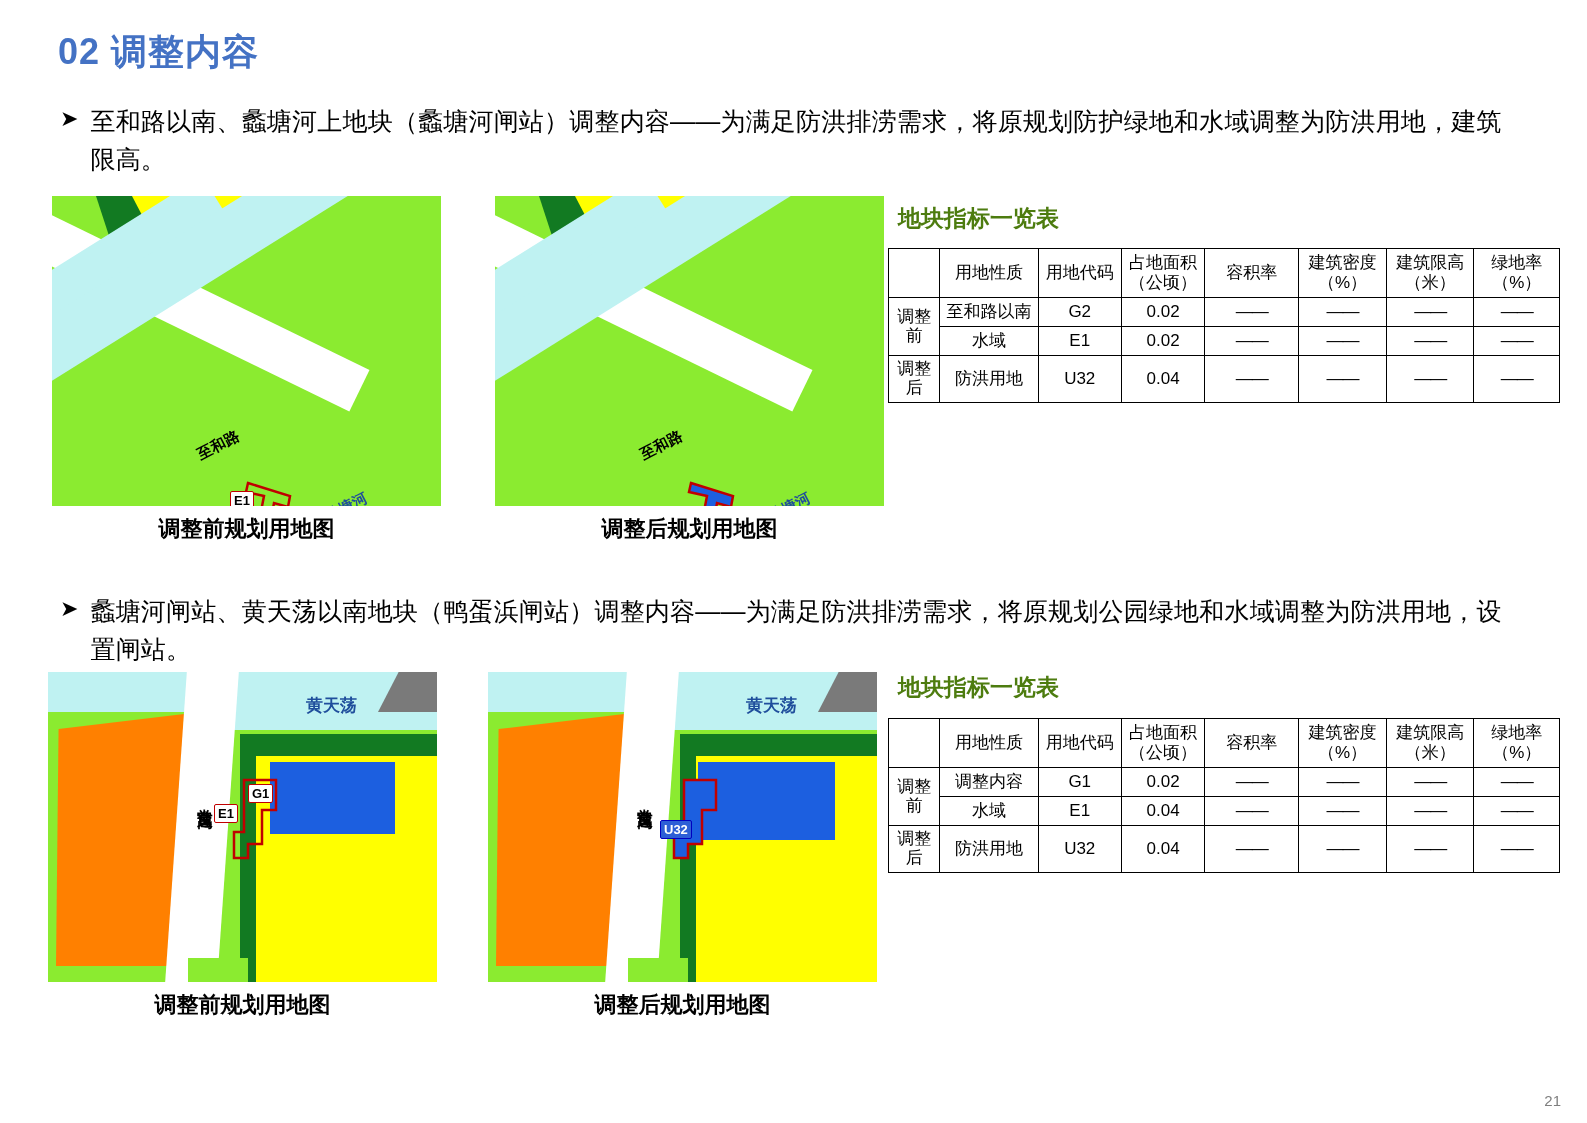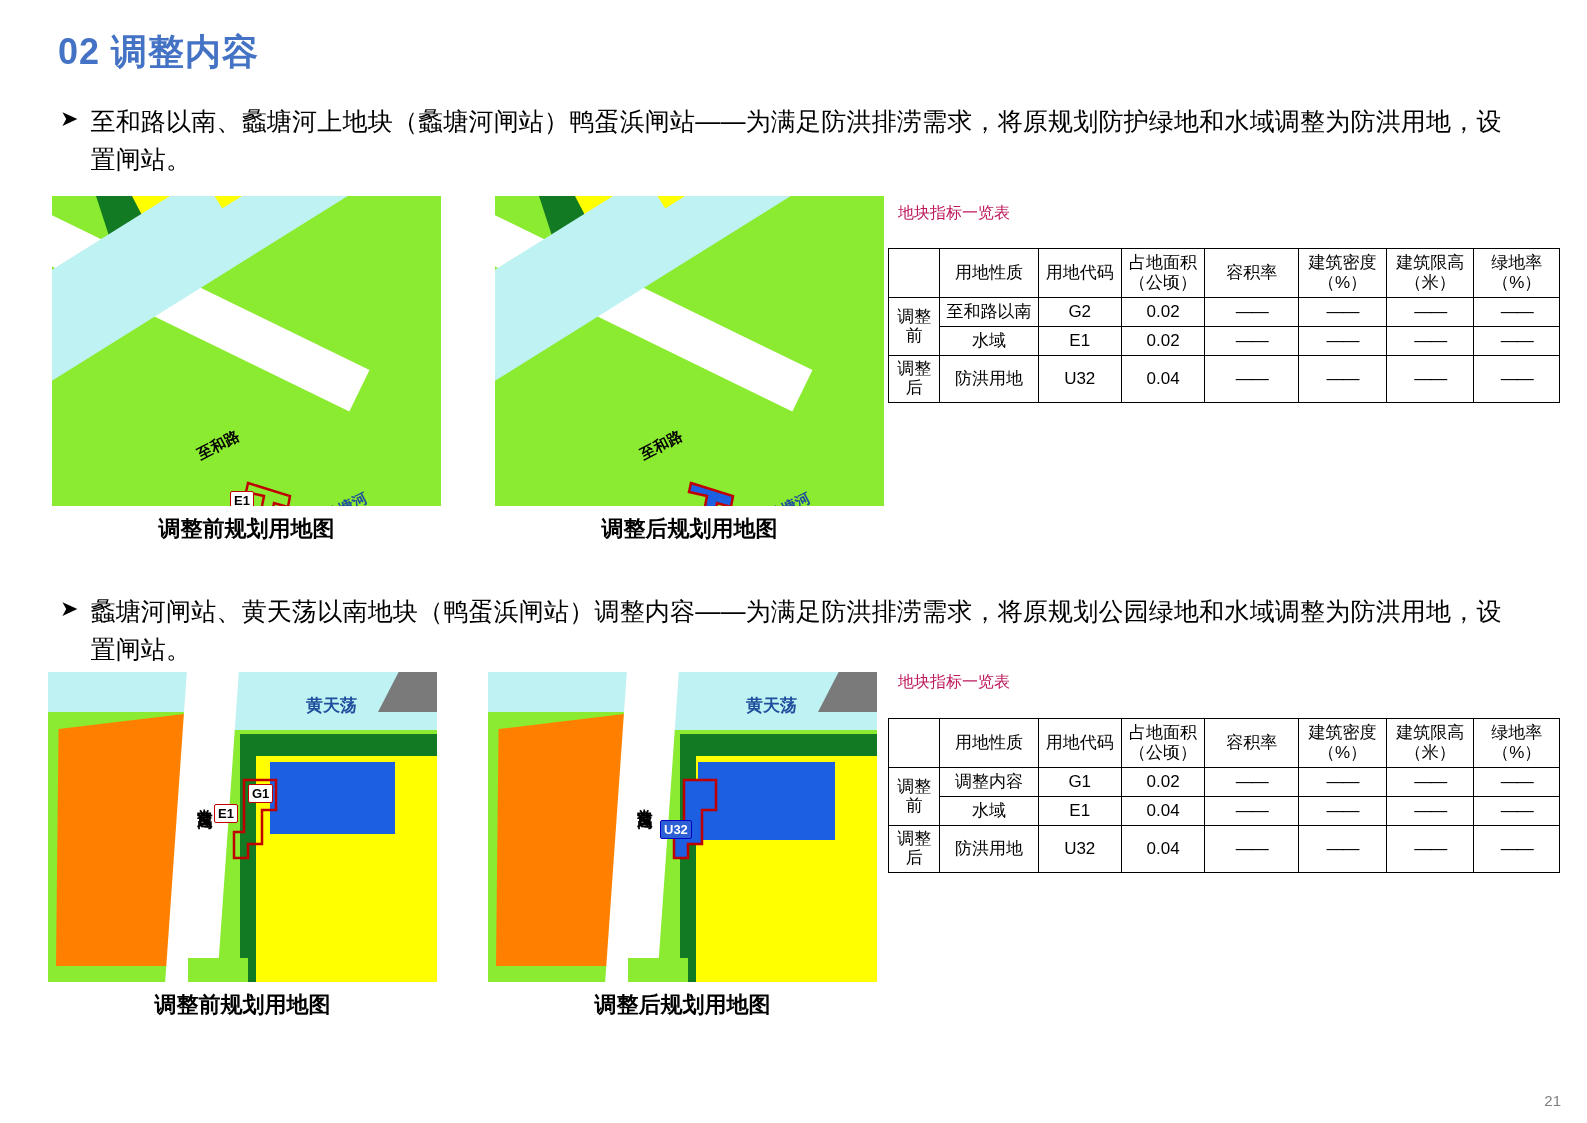--- a/index.html
+++ b/index.html
@@ -115,23 +115,23 @@
     background: #2D5FD6;
     color: #fff;
   }
 
   
   .m2 { width: 389px; height: 310px; background: #84cc16; }
 
   
   .tbl-title {
     position: absolute;
-    font-size: 16px;
-    font-weight: normal;
-    color: #be185d;
+    font-size: 23px;
+    font-weight: bold;
+    color: #4d7c0f;
   }
   table.idx {
     position: absolute;
     border-collapse: collapse;
     font-size: 17px;
     background: #fff;
   }
   table.idx td, table.idx th {
     border: 1px solid #000;
     text-align: center;
@@ -154,21 +154,21 @@
 </style>
 </head>
 <body>
 
 <div class="slide">
 
   <div class="page-title">02 调整内容</div>
 
   <div class="bullet" id="bullet1">
     <span class="marker">➤</span>
-    <span class="btext">至和路以南、蠡塘河上地块（蠡塘河闸站）鸭蛋浜闸站——为满足防洪排涝需求，将原规划防护绿地和水域调整为防洪用地，设置闸站。</span>
+    <span class="btext">至和路以南、蠡塘河上地块（蠡塘河闸站）调整内容——为满足防洪排涝需求，将原规划防护绿地和水域调整为防洪用地，建筑限高。</span>
   </div>
 
   <div class="fig" style="left:52px; top:196px;">
     <div class="map m1">
       <div class="m1 sky" style="position:absolute;left:0;top:0;"></div>
 
       <div class="white-road" style="left:-60px; top:-10px; width:420px; height:46px; transform: rotate(26deg); transform-origin: left top;"></div>
 
       <div class="yellow" style="left:60px; top:0px; width:170px; height:60px; clip-path: polygon(0 0,100% 0,55% 100%,0 42%);"></div>
 

